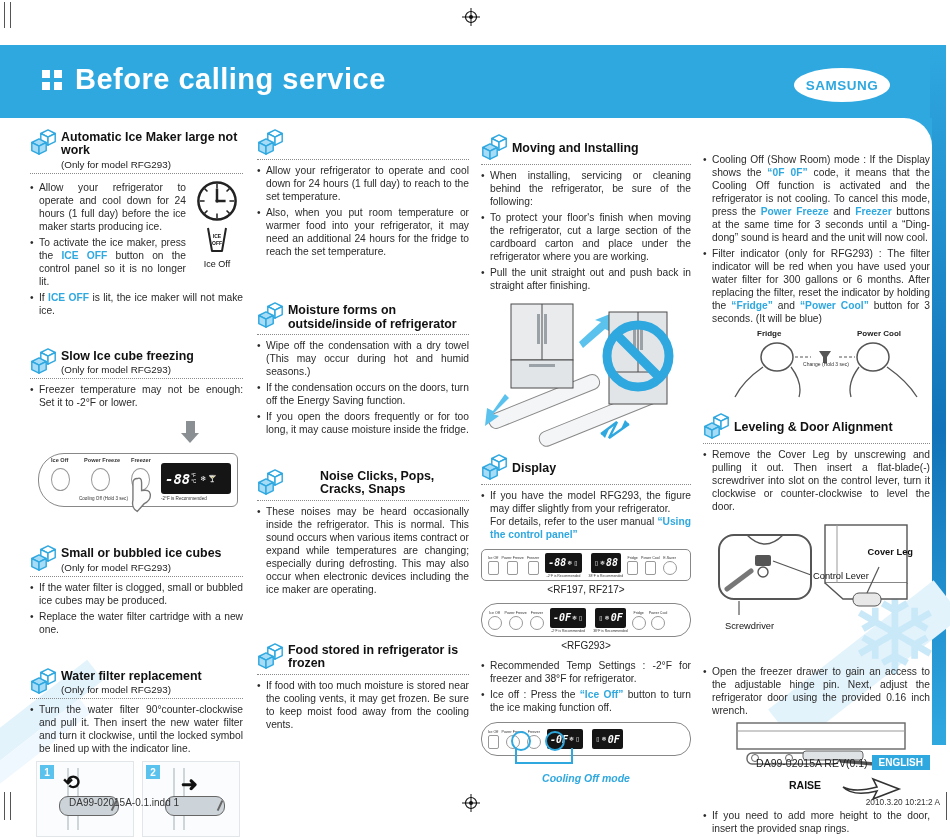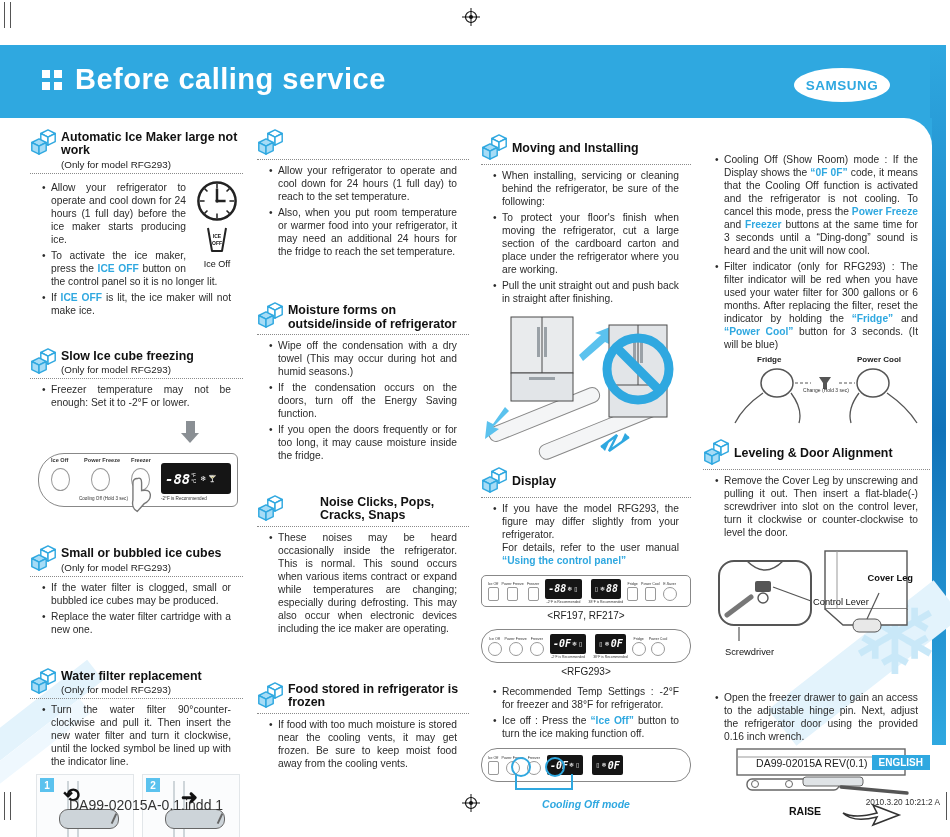--- a/index.html
+++ b/index.html
@@ -33,21 +33,21 @@
   #col1{left:30px;top:131px;width:213px;}
   #col2{left:257px;top:131px;width:212px;}
   #col3{left:481px;top:136px;width:210px;}
   #col4{left:703px;top:150px;width:227px;}
   
   .sec{margin-bottom:28px;}
   .sec-head{display:flex;align-items:flex-start;border-bottom:1px dotted #8a8a8a;padding-bottom:3px;margin-bottom:4px;}
   .cubes-icon{width:27px;height:27px;flex:0 0 27px;margin-right:4px;margin-top:-2px;}
   .sec-title{font-size:12.4px;font-weight:bold;color:#111;line-height:1.08;}
   .sec-sub{font-size:9.8px;color:#222;margin-top:1px;}
-  .bullets{margin:3px 12px 0;padding:0;list-style:none;font-size:10.25px;line-height:1.27;text-align:justify;}
+  .bullets{margin:3px 0 0;padding:0;list-style:none;font-size:10.25px;line-height:1.27;text-align:justify;}
   .bullets li{position:relative;padding-left:9px;margin-bottom:3px;}
   .bullets li::before{content:"•";position:absolute;left:0;top:0;}
   .kw{color:#2FA8E0;font-weight:bold;}
   
   .c1s1-art{float:right;width:52px;margin:2px 0 2px 5px;text-align:center;}
   .c1s1-art .iceoff-label{font-size:9px;color:#111;margin-top:1px;}
   .cup-txt{font-size:5px;font-weight:bold;fill:#111;}
   .slow-panel{position:relative;margin:26px 2px 0 8px;height:86px;}
   .sp-bar{position:absolute;left:0;top:18px;width:198px;height:52px;border:1.5px solid #888;
           border-radius:26px 6px 6px 26px;background:#fff;}
@@ -97,21 +97,21 @@
   .hands .hsub{position:absolute;top:32px;left:50%;transform:translateX(-50%);font-size:5px;color:#333;white-space:nowrap;}
   .lev-art{position:relative;width:210px;height:138px;margin-top:6px;}
   .lev-lbl{position:absolute;font-size:9.3px;color:#111;}
   .raise-art{position:relative;width:206px;height:86px;margin:4px 0 2px;}
   .raise-lbl{position:absolute;left:86px;top:58px;font-size:10.5px;font-weight:bold;color:#111;}
   
   .doc-line{position:absolute;left:640px;top:755px;width:290px;display:flex;justify-content:flex-end;
             align-items:center;gap:4px;z-index:5;}
   .doc-code{font-size:10.5px;color:#222;}
   .lang-badge{background:#2FA8E0;color:#fff;font-size:10px;font-weight:bold;padding:2px 7px;}
-  .footer-left{position:absolute;left:33px;top:797px;font-size:14px;color:#333;z-index:6;padding-left:36px;}
+  .footer-left{position:absolute;left:33px;top:797px;font-size:10px;color:#333;z-index:6;padding-left:36px;}
   .footer-right{position:absolute;right:10px;top:797px;font-size:8.3px;color:#333;z-index:6;}
 </style>
 </head>
 <body>
 
 <svg width="0" height="0" style="position:absolute" aria-hidden="true">
   <defs>
     <symbol id="icecubes" viewBox="0 0 30 30">
       <g stroke="#2FA8E0" stroke-width="1.6" stroke-linejoin="round">
         <g fill="#fff">

